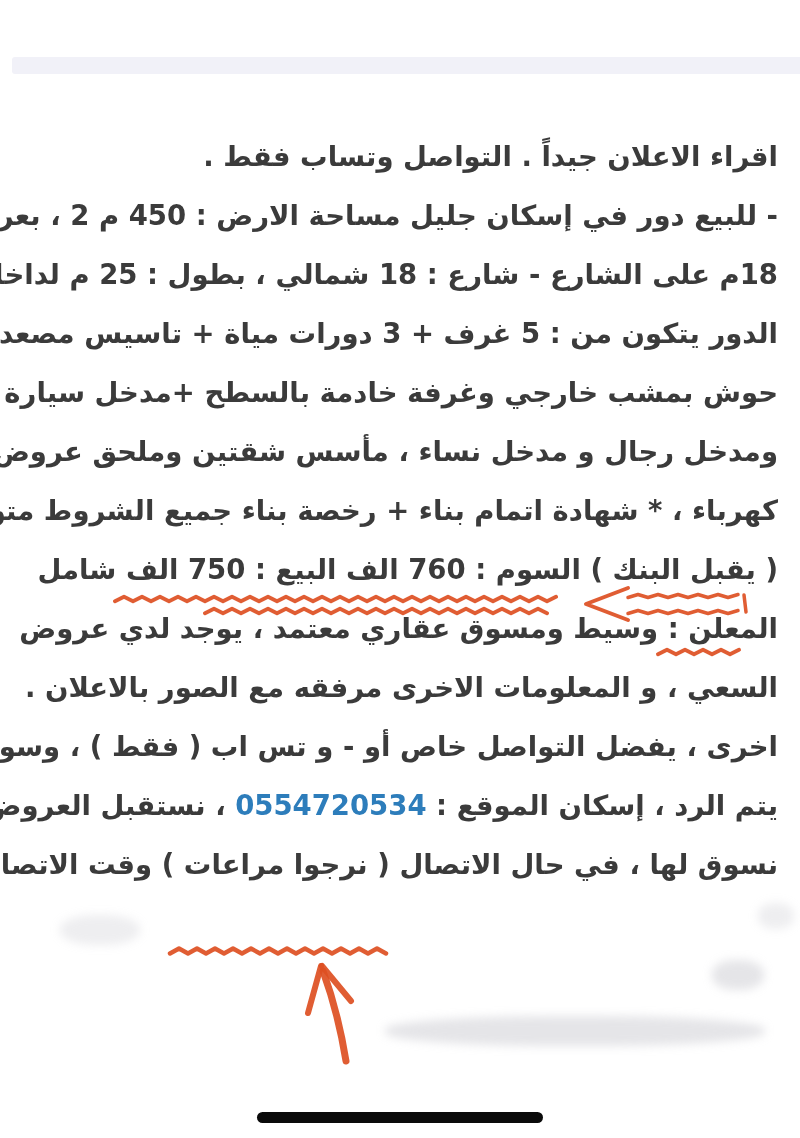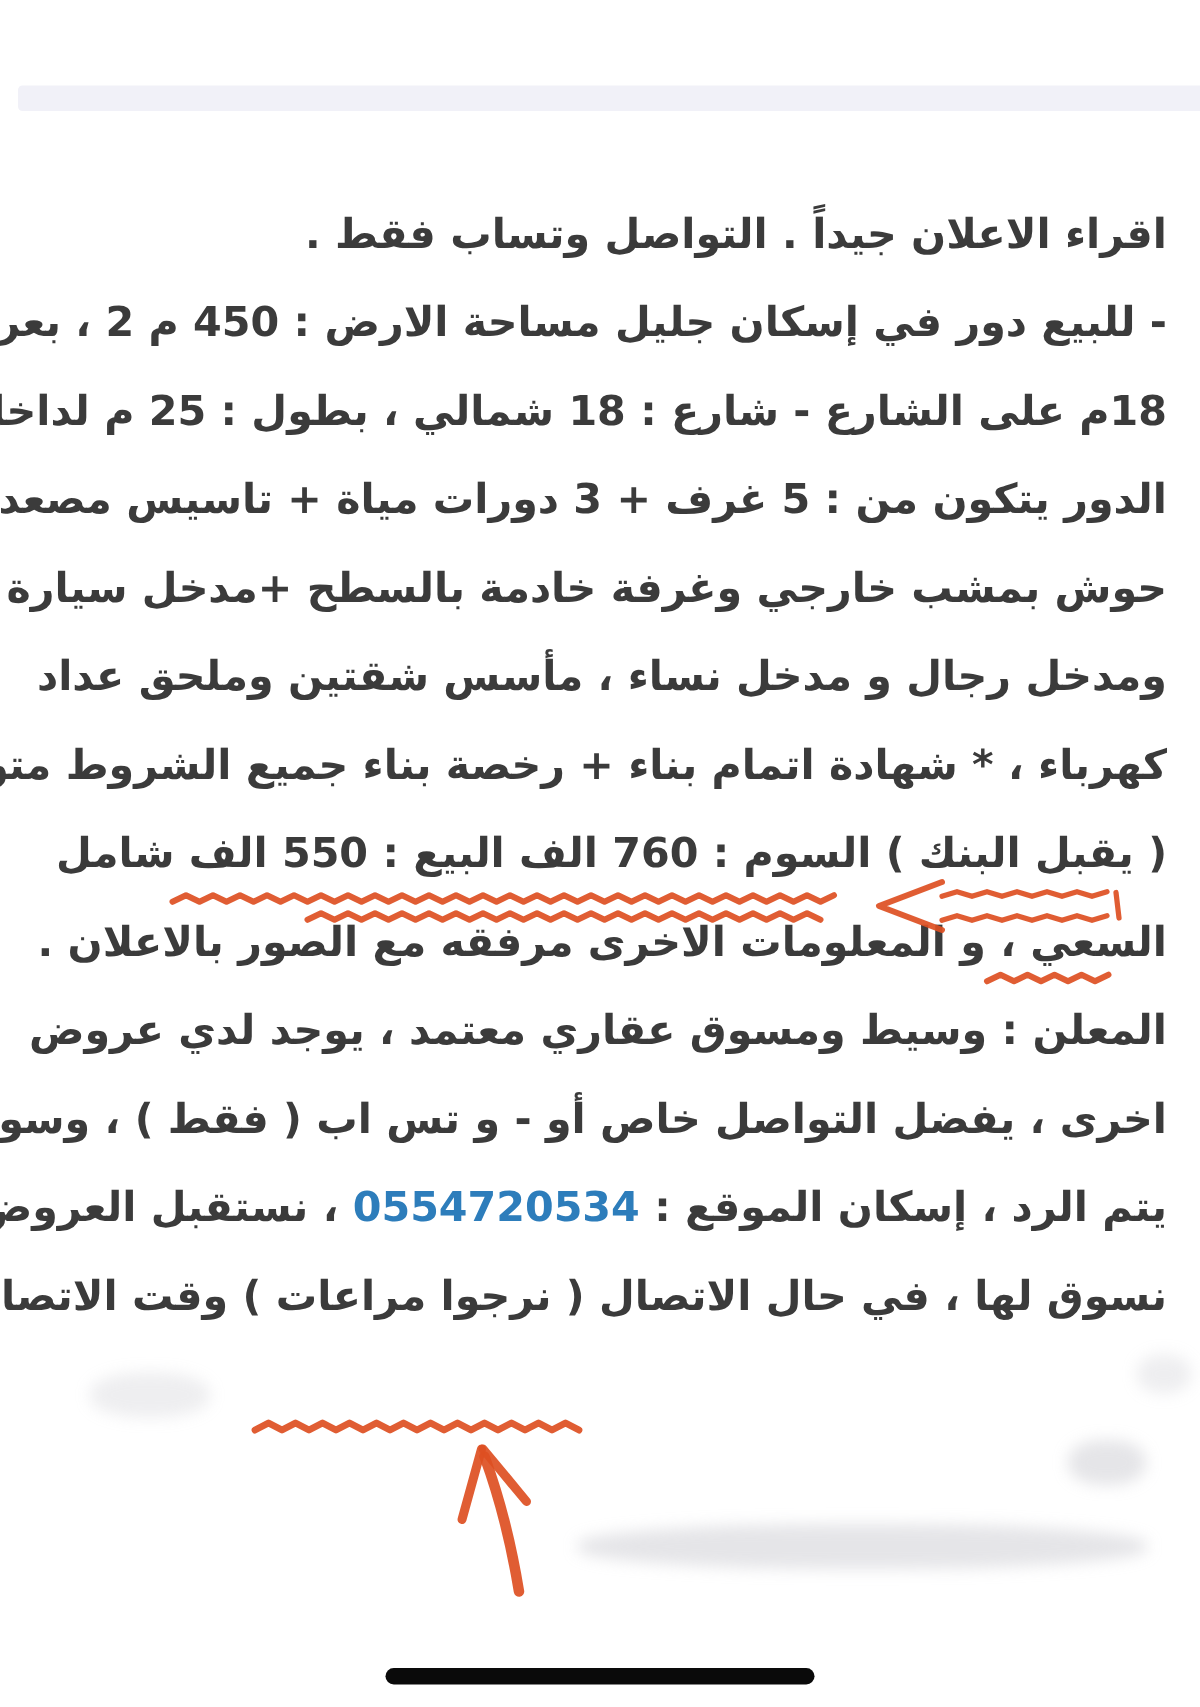--- a/index.html
+++ b/index.html
@@ -65,25 +65,25 @@
 <div id="screen">
 
   <div class="divider-bar"></div>
 
   <div class="ad-text">
     <div class="line">اقراء الاعلان جيداً . التواصل وتساب فقط .</div>
     <div class="line">- للبيع دور في إسكان جليل مساحة الارض : 450 م 2 ، بعرض</div>
     <div class="line">18م على الشارع - شارع : 18 شمالي ، بطول : 25 م لداخل ،</div>
     <div class="line">الدور يتكون من : 5 غرف + 3 دورات مياة + تاسيس مصعد ،</div>
     <div class="line">حوش بمشب خارجي وغرفة خادمة بالسطح +مدخل سيارة</div>
-    <div class="line">ومدخل رجال و مدخل نساء ، مأسس شقتين وملحق عداد</div>
+    <div class="line">ومدخل رجال و مدخل نساء ، مأسس شقتين وملحق عروض</div>
     <div class="line">كهرباء ، * شهادة اتمام بناء + رخصة بناء جميع الشروط متوفرة</div>
-    <div class="line">( يقبل البنك ) السوم : 760 الف البيع : 550 الف شامل</div>
+    <div class="line">( يقبل البنك ) السوم : 760 الف البيع : 750 الف شامل</div>
+    <div class="line">المعلن : وسيط ومسوق عقاري معتمد ، يوجد لدي عروض</div>
     <div class="line">السعي ، و المعلومات الاخرى مرفقه مع الصور بالاعلان .</div>
-    <div class="line">المعلن : وسيط ومسوق عقاري معتمد ، يوجد لدي عروض</div>
     <div class="line">اخرى ، يفضل التواصل خاص أو - و تس اب ( فقط ) ، وسوف</div>
     <div class="line"><span>يتم الرد ، إسكان الموقع : </span><a class="phone">0554720534</a><span> ، نستقبل العروض و</span></div>
     <div class="line">نسوق لها ، في حال الاتصال ( نرجوا مراعات ) وقت الاتصال ،</div>
   </div>
 
   <svg id="annotations" viewBox="0 0 800 1138" xmlns="http://www.w3.org/2000/svg">
       <path d="M 115,601.2 L 124,596.8 L 133,601.2 L 142,596.8 L 151,601.2 L 160,596.8 L 169,601.2 L 178,596.8 L 187,601.2 L 196,596.8 L 205,601.2 L 214,596.8 L 223,601.2 L 232,596.8 L 241,601.2 L 250,596.8 L 259,601.2 L 268,596.8 L 277,601.2 L 286,596.8 L 295,601.2 L 304,596.8 L 313,601.2 L 322,596.8 L 331,601.2 L 340,596.8 L 349,601.2 L 358,596.8 L 367,601.2 L 376,596.8 L 385,601.2 L 394,596.8 L 403,601.2 L 412,596.8 L 421,601.2 L 430,596.8 L 439,601.2 L 448,596.8 L 457,601.2 L 466,596.8 L 475,601.2 L 484,596.8 L 493,601.2 L 502,596.8 L 511,601.2 L 520,596.8 L 529,601.2 L 538,596.8 L 547,601.2 L 556,596.8" stroke-width="4"></path>
       <path d="M 205,613.2 L 214,608.8 L 223,613.2 L 232,608.8 L 241,613.2 L 250,608.8 L 259,613.2 L 268,608.8 L 277,613.2 L 286,608.8 L 295,613.2 L 304,608.8 L 313,613.2 L 322,608.8 L 331,613.2 L 340,608.8 L 349,613.2 L 358,608.8 L 367,613.2 L 376,608.8 L 385,613.2 L 394,608.8 L 403,613.2 L 412,608.8 L 421,613.2 L 430,608.8 L 439,613.2 L 448,608.8 L 457,613.2 L 466,608.8 L 475,613.2 L 484,608.8 L 493,613.2 L 502,608.8 L 511,613.2 L 520,608.8 L 529,613.2 L 538,608.8 L 547,613.2" stroke-width="4"></path>
       <path d="M 628,597.5 L 638,594.5 L 648,597.5 L 658,594.5 L 668,597.5 L 678,594.5 L 688,597.5 L 698,594.5 L 708,597.5 L 718,594.5 L 728,597.5 L 738,594.5" stroke-width="3.5"></path>
       <path d="M 628,613.5 L 638,610.5 L 648,613.5 L 658,610.5 L 668,613.5 L 678,610.5 L 688,613.5 L 698,610.5 L 708,613.5 L 718,610.5 L 728,613.5 L 738,610.5" stroke-width="3.5"></path>

